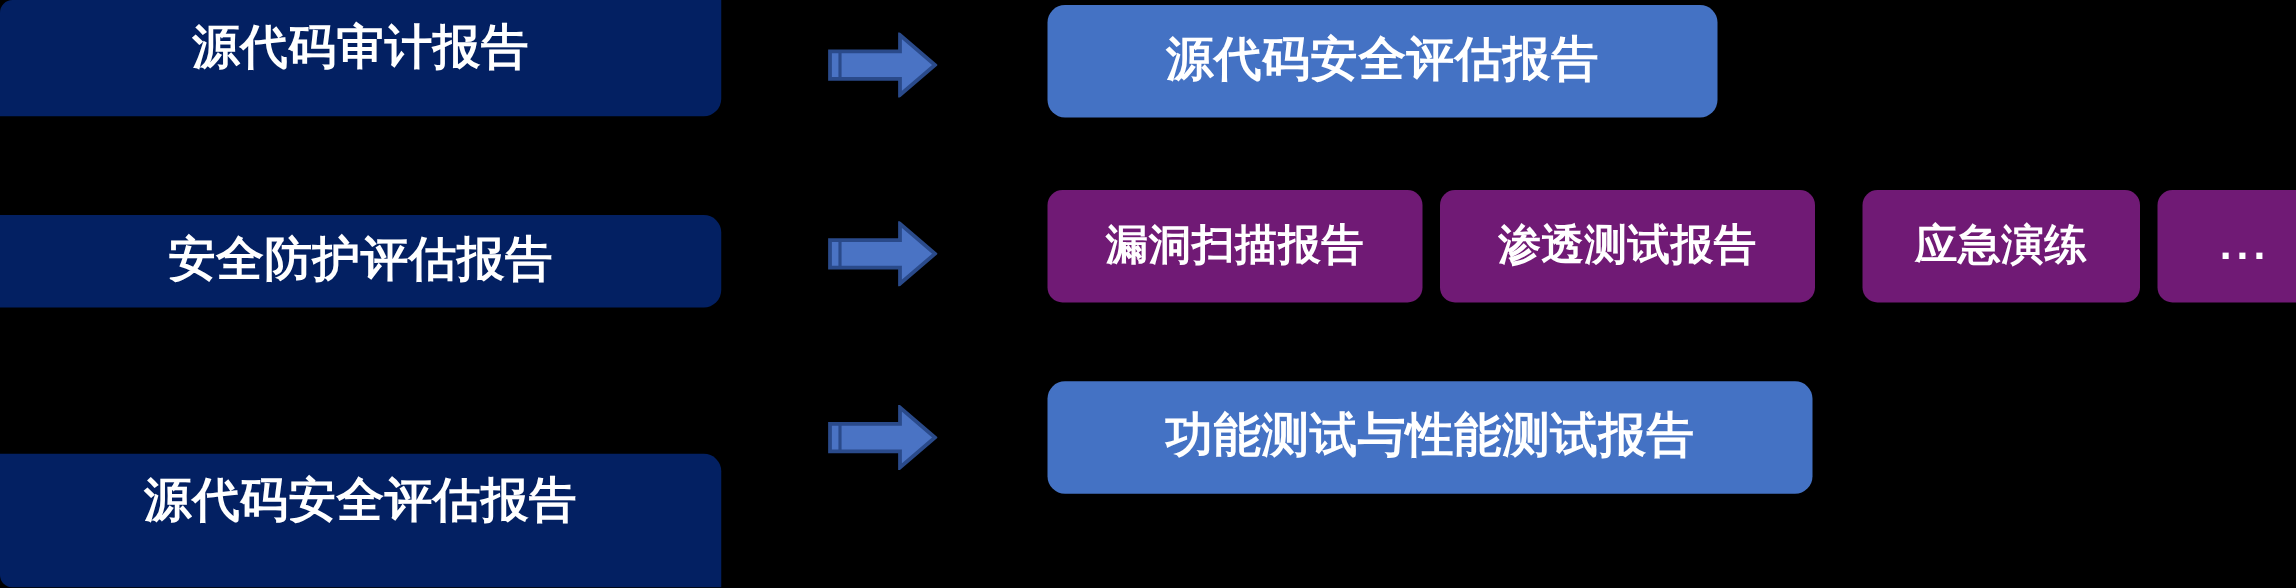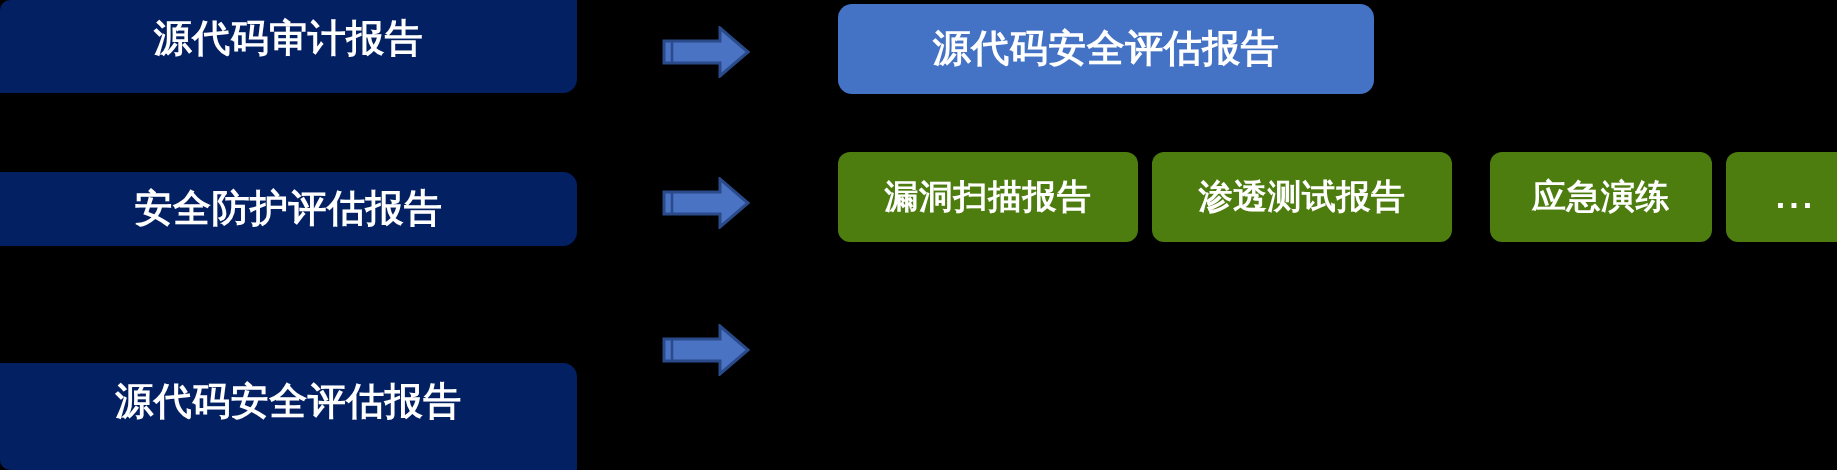--- a/index.html
+++ b/index.html
@@ -36,21 +36,21 @@
     border-radius: 14px;
     font-size: 38px;
   }
   .box-blue {
     background: #4472c4;
     border-radius: 14px;
     font-size: 38px;
     justify-content: center;
   }
   .box-blue-sm {
-    background: #4d7c0f;
+    background: #701a75;
     border-radius: 12px;
     font-size: 34px;
   }
   .arrow {
     position: absolute;
   }
   .ellipsis-text {
     font-size: 34px;
     letter-spacing: 4px;
     font-weight: bold;
@@ -108,14 +108,17 @@
     <span>源代码安全评估报告</span>
   </div>
 
   <div class="arrow" style="left:662px; top:324px; width:88px; height:52px;">
     <svg width="88" height="52" viewBox="0 0 88 52">
       <path d="M2 15 L58 15 L58 2 L86 26 L58 50 L58 37 L2 37 Z" fill="#4a73c4" stroke="#2a4a8a" stroke-width="3" stroke-linejoin="miter"></path>
       <line x1="10" y1="16" x2="10" y2="36" stroke="#2a4a8a" stroke-width="2.5"></line>
     </svg>
   </div>
 
+  <div class="box box-blue" style="left:838px; top:305px; width:612px; height:90px;">
+    <span>功能测试与性能测试报告</span>
+  </div>
 
 </div>
 
 </body></html>

